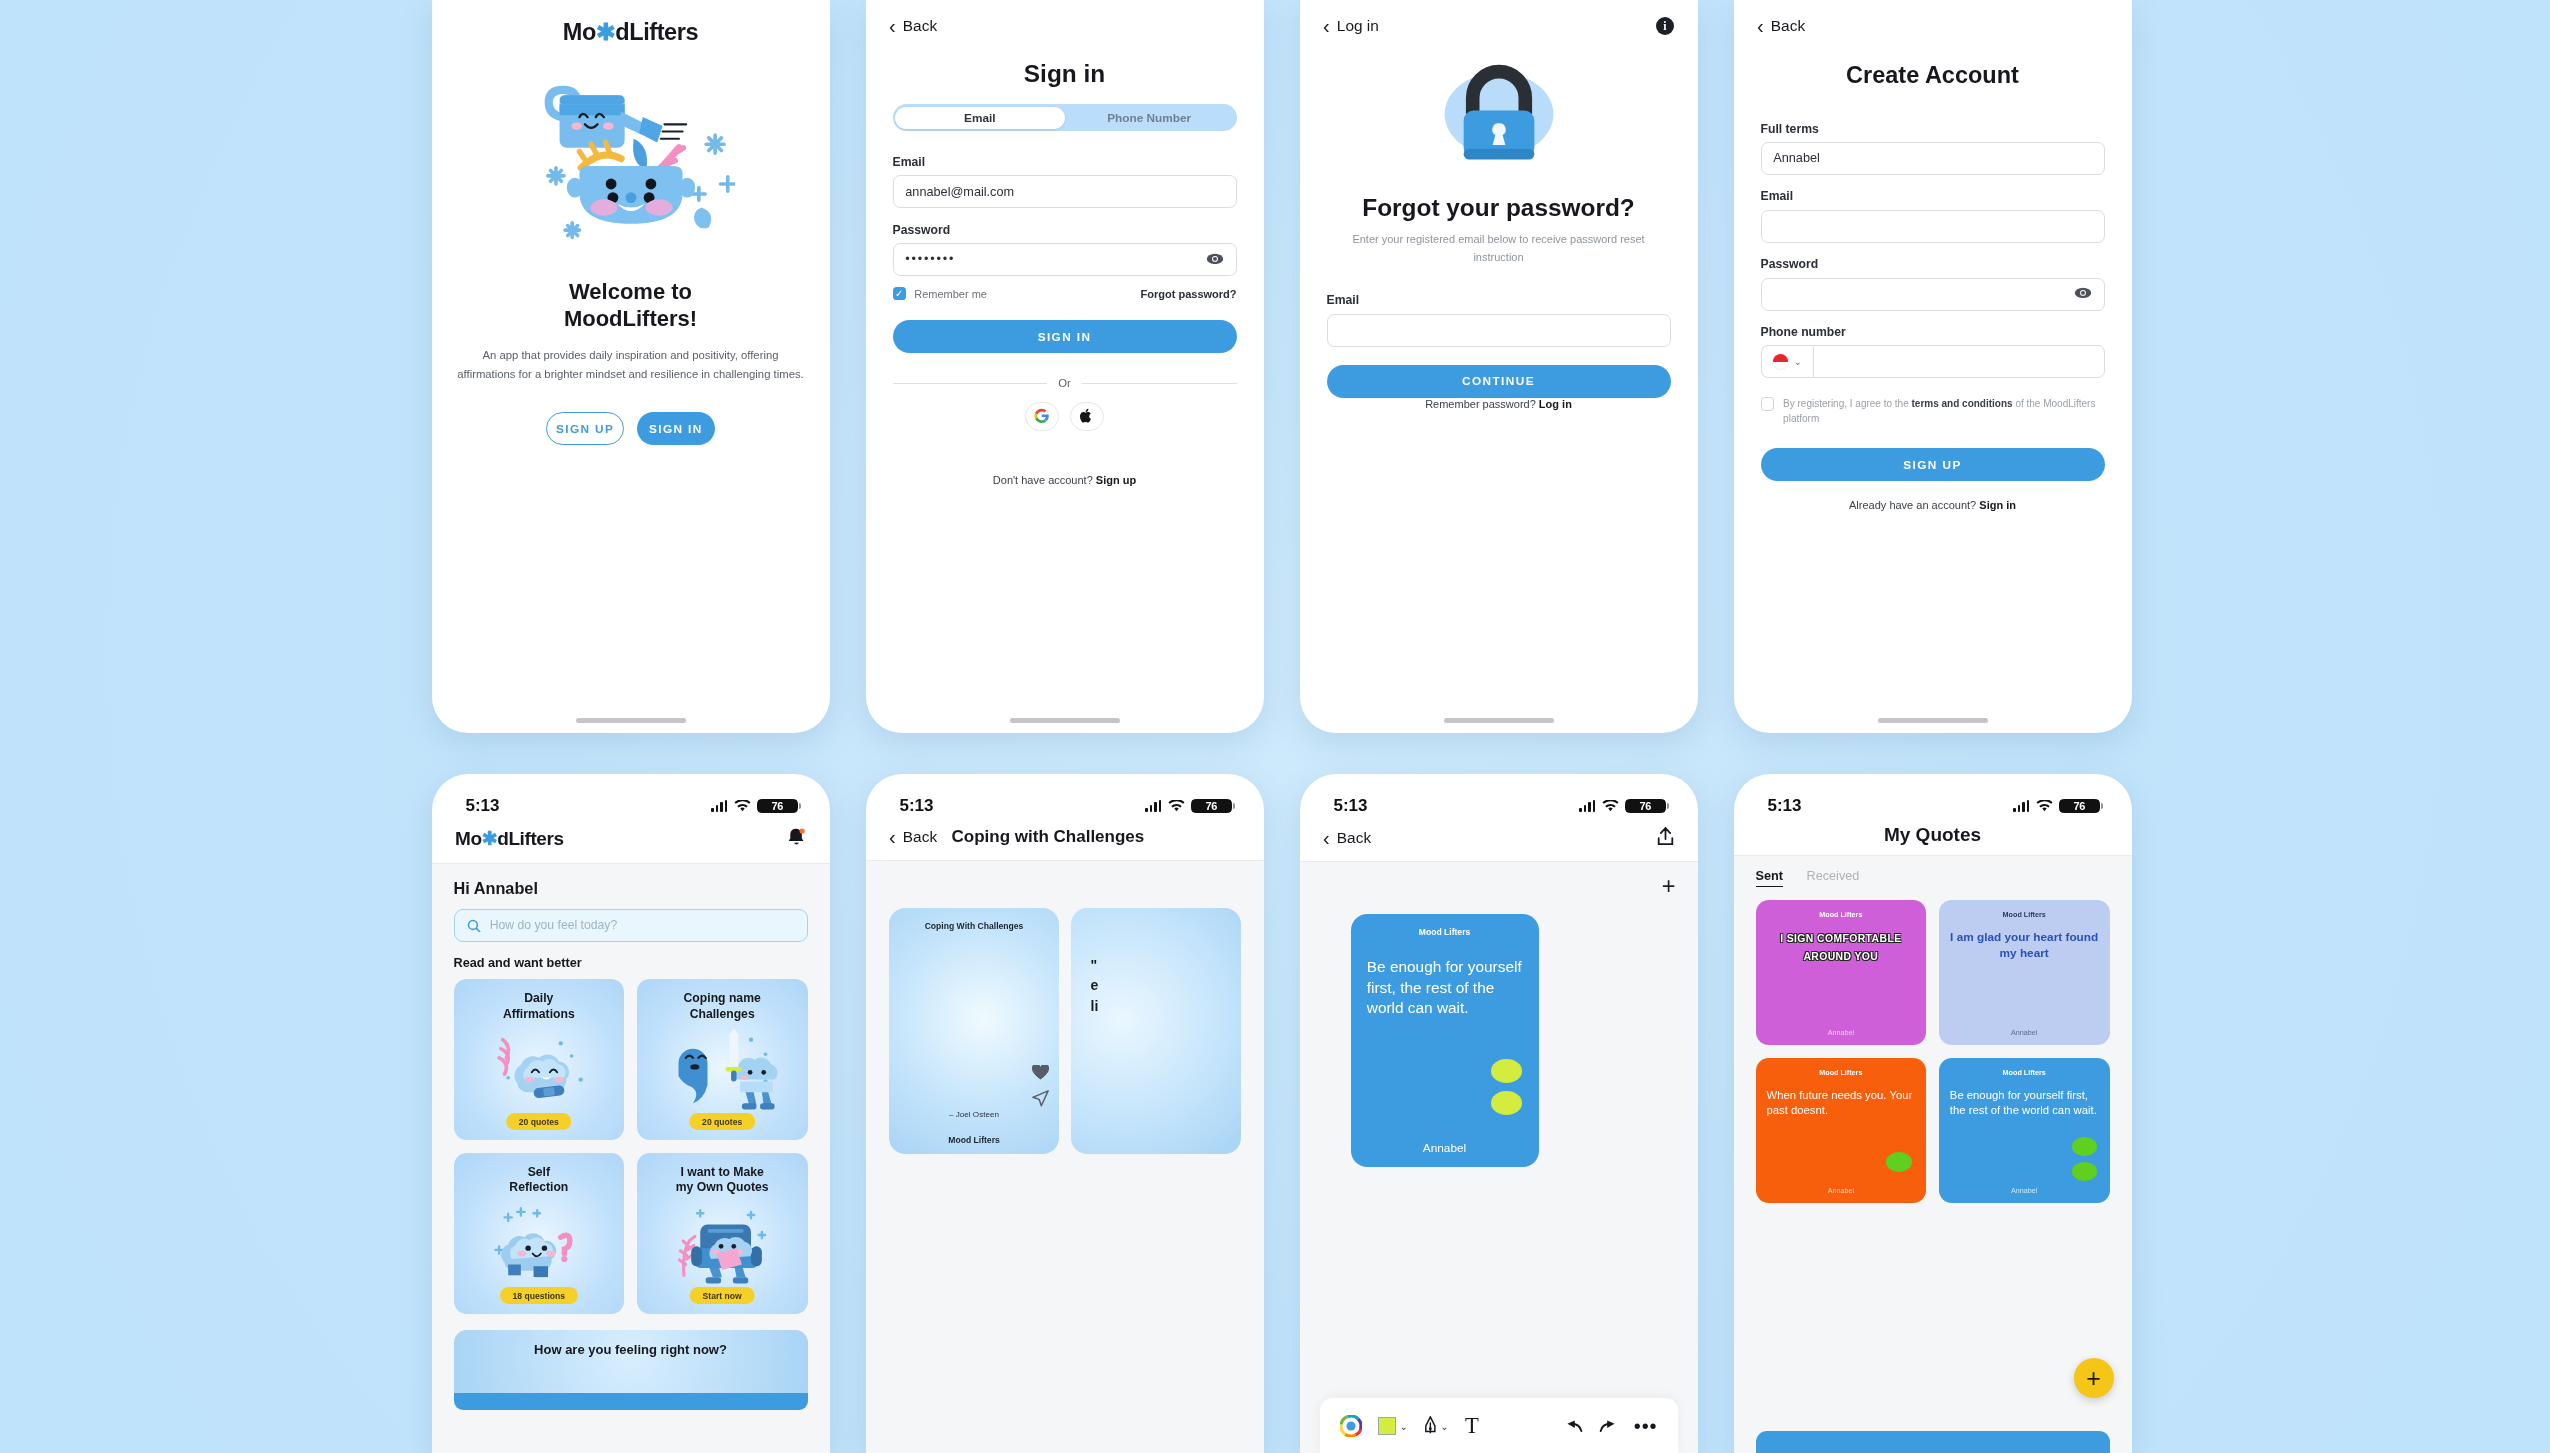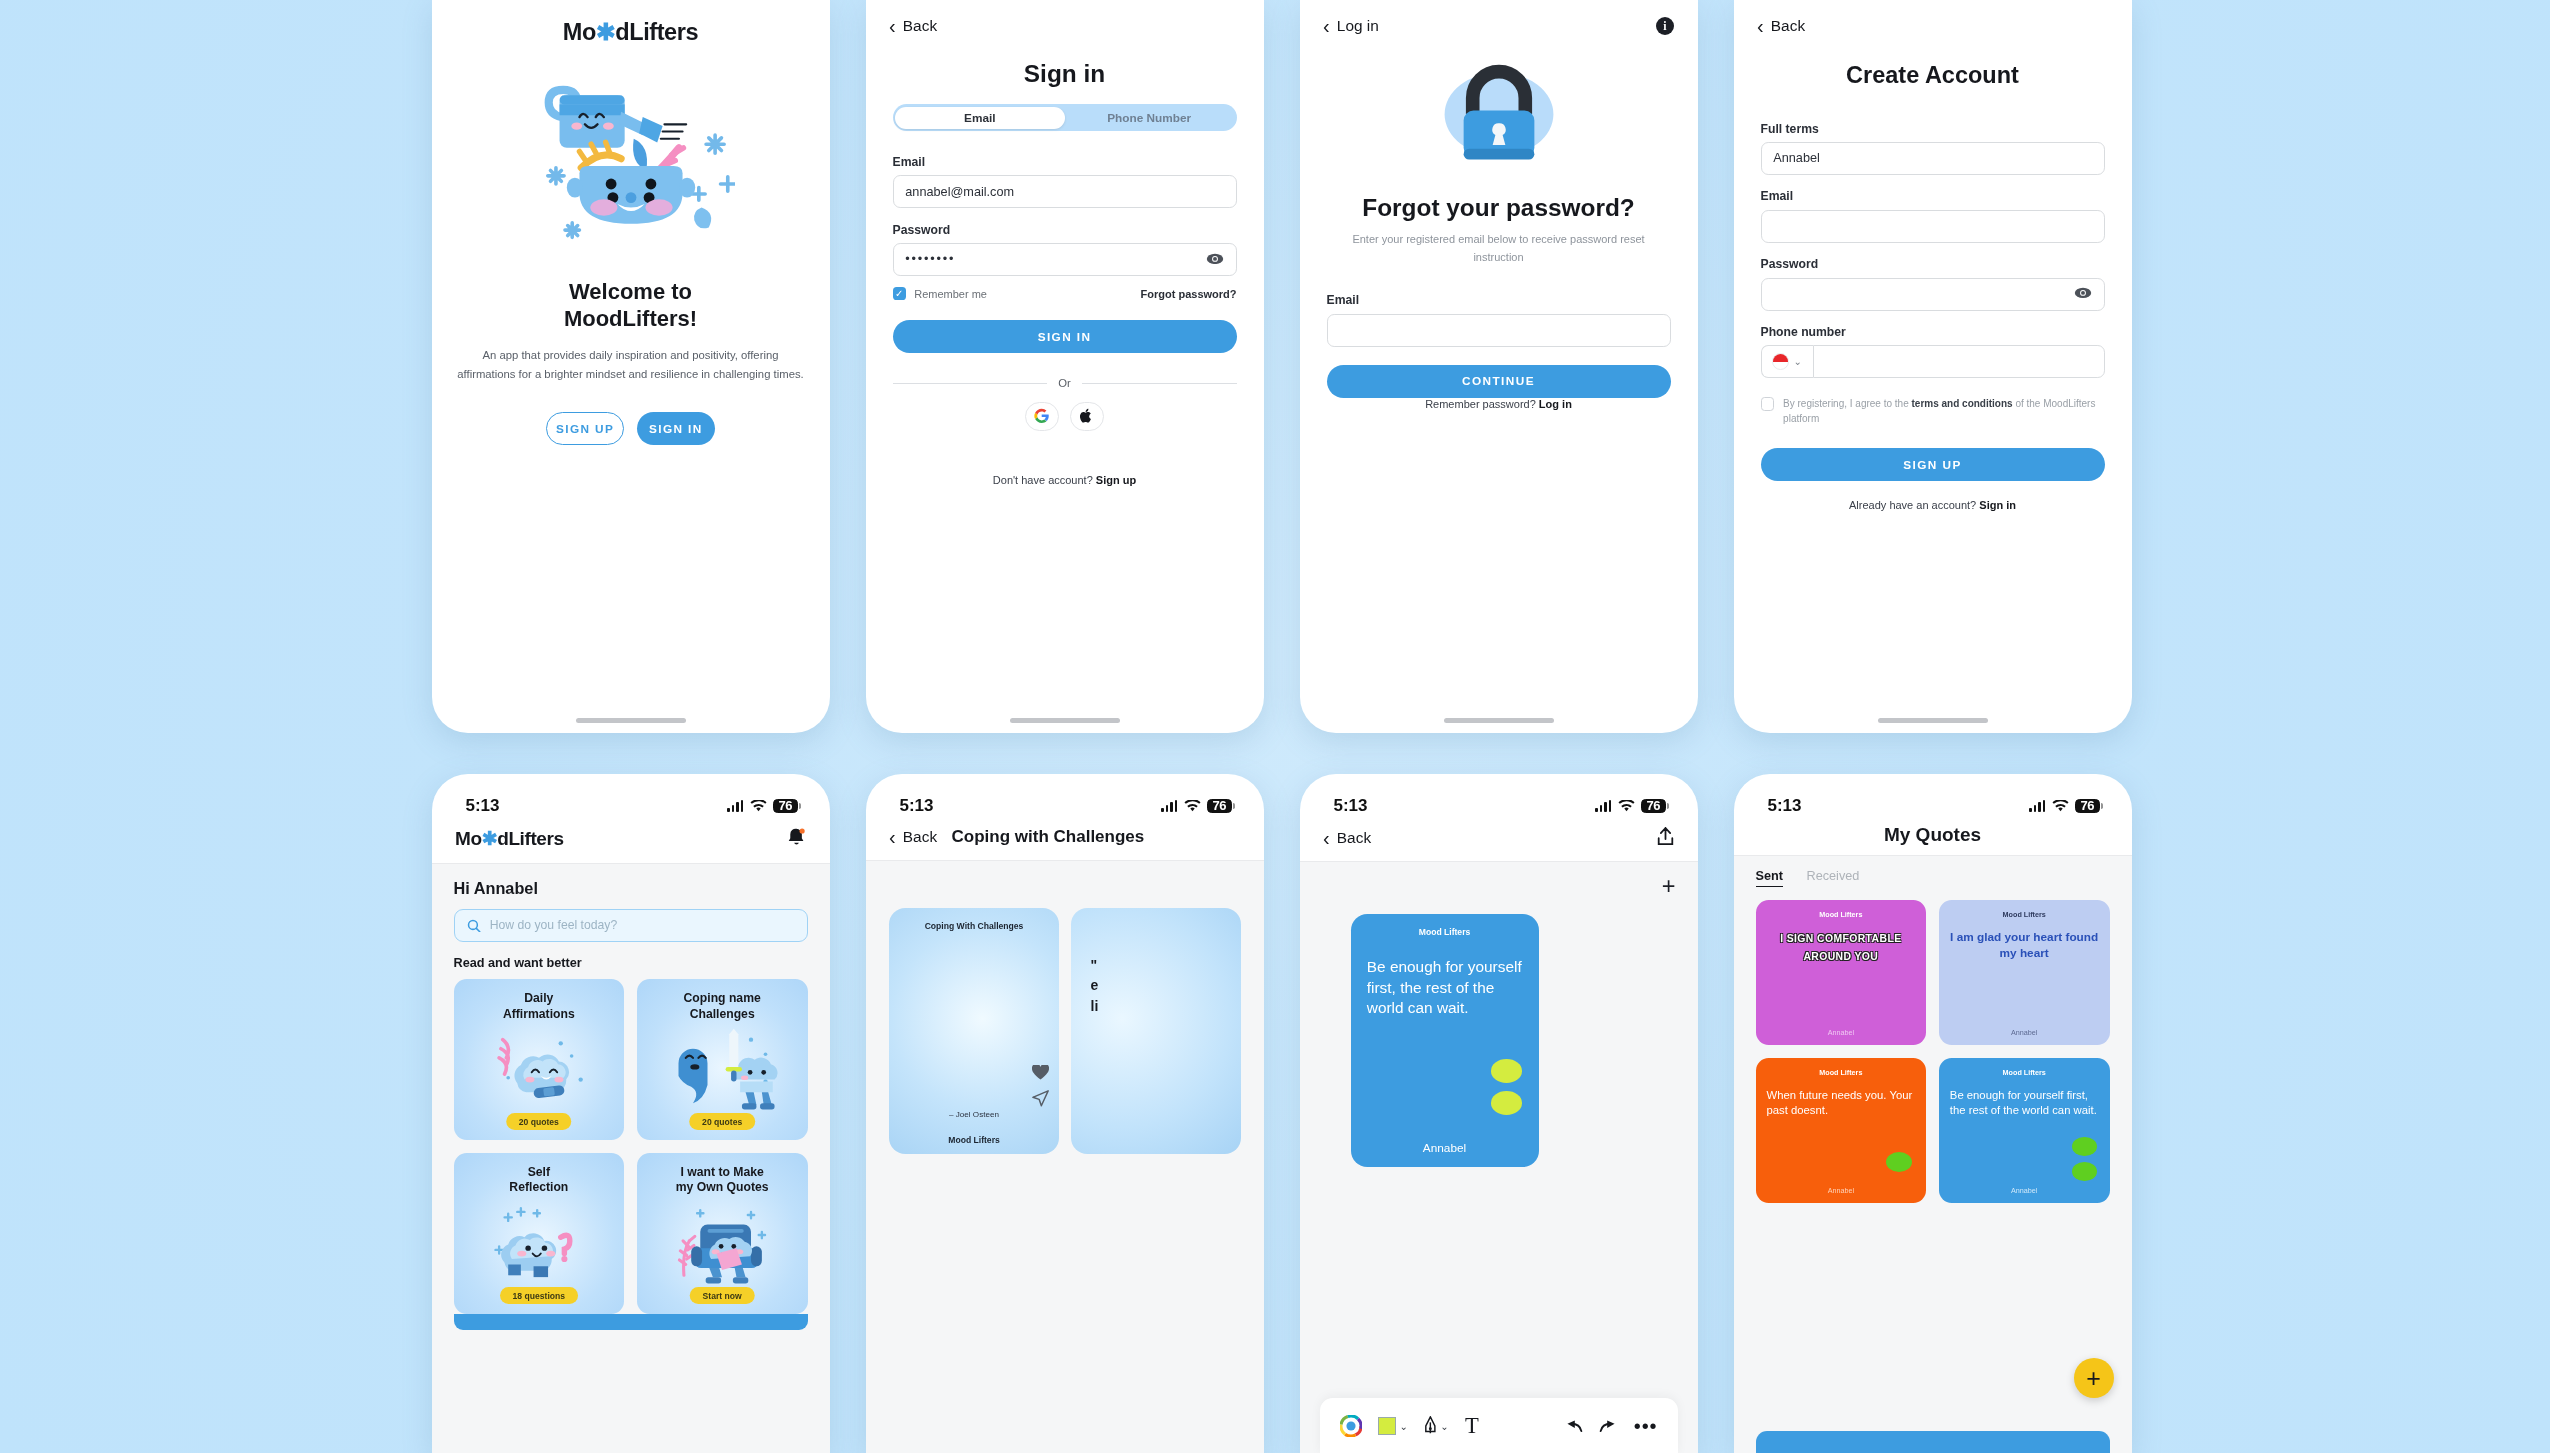--- a/index.html
+++ b/index.html
@@ -40,22 +40,22 @@
     display: flex; align-items: center; justify-content: space-between;
     padding: 12.7px 29px 0 34px;
     font-size: 17px; font-weight: bold; color: #111;
   }
   .sb-right { display: flex; align-items: center; gap: 6.3px; }
   .bars { display: flex; align-items: flex-end; gap: 1.8px; height: 12.7px; }
   .bars i { display:block; width:2.7px; background:#111; border-radius:0.9px; }
   .bars i:nth-child(1){height:4.5px}.bars i:nth-child(2){height:7.2px}
   .bars i:nth-child(3){height:10px}.bars i:nth-child(4){height:12.7px}
   .batt {
-    border: 1.8px solid #111; border-radius: 4.5px; width: 25px; height: 13.6px;
-    background: #111; color:#fff; font-size: 13px; font-weight: bold;
+    border: 1.8px solid #111; border-radius: 4.5px; width: 41px; height: 13.6px;
+    background: #111; color:#fff; font-size: 11px; font-weight: bold;
     display:flex; align-items:center; justify-content:center; letter-spacing:-0.3px;text-align:right;
   }
   .batt-wrap { display:flex; align-items:center; gap:0.9px; }
   .batt-nub { width:1.8px; height:5.4px; background:rgba(17,17,17,.45); border-radius:0 1.8px 1.8px 0; }
 
   
   .navbar {
     flex: 0 0 auto; display: flex; align-items: center;
     padding: 5.4px 23.5px 12.7px 23.5px; position: relative; min-height: 36px;
   }
@@ -641,20 +641,23 @@
               <path d="M64 58 q6 6 11 0" stroke="#17202b" stroke-width="2" fill="none" stroke-linecap="round"></path>
               <path d="M58 58 l22 -6 l6 18 l-22 6z" fill="#f4a6d2"></path>
               <path d="M50 74 l4 10 h10 l-3 -10z M78 74 l2 10 h10 l-3 -10z" fill="#4b93cf"></path>
               <rect x="46" y="84" width="17" height="7" rx="3" fill="#3f7fbb"></rect>
               <rect x="76" y="84" width="17" height="7" rx="3" fill="#3f7fbb"></rect>
             </svg>
             <div class="badge">Start now</div>
           </div>
         </div>
 
+        <div class="feelbox">
+          <span>How are you feeling right now?</span>
+        </div>
         <div class="feelbar"></div>
       </div>
     </div>
   </div>
 
   <div class="phone bot">
     <div class="screen">
       <div class="statusbar">
         <span>5:13</span>
         <span class="sb-right">

